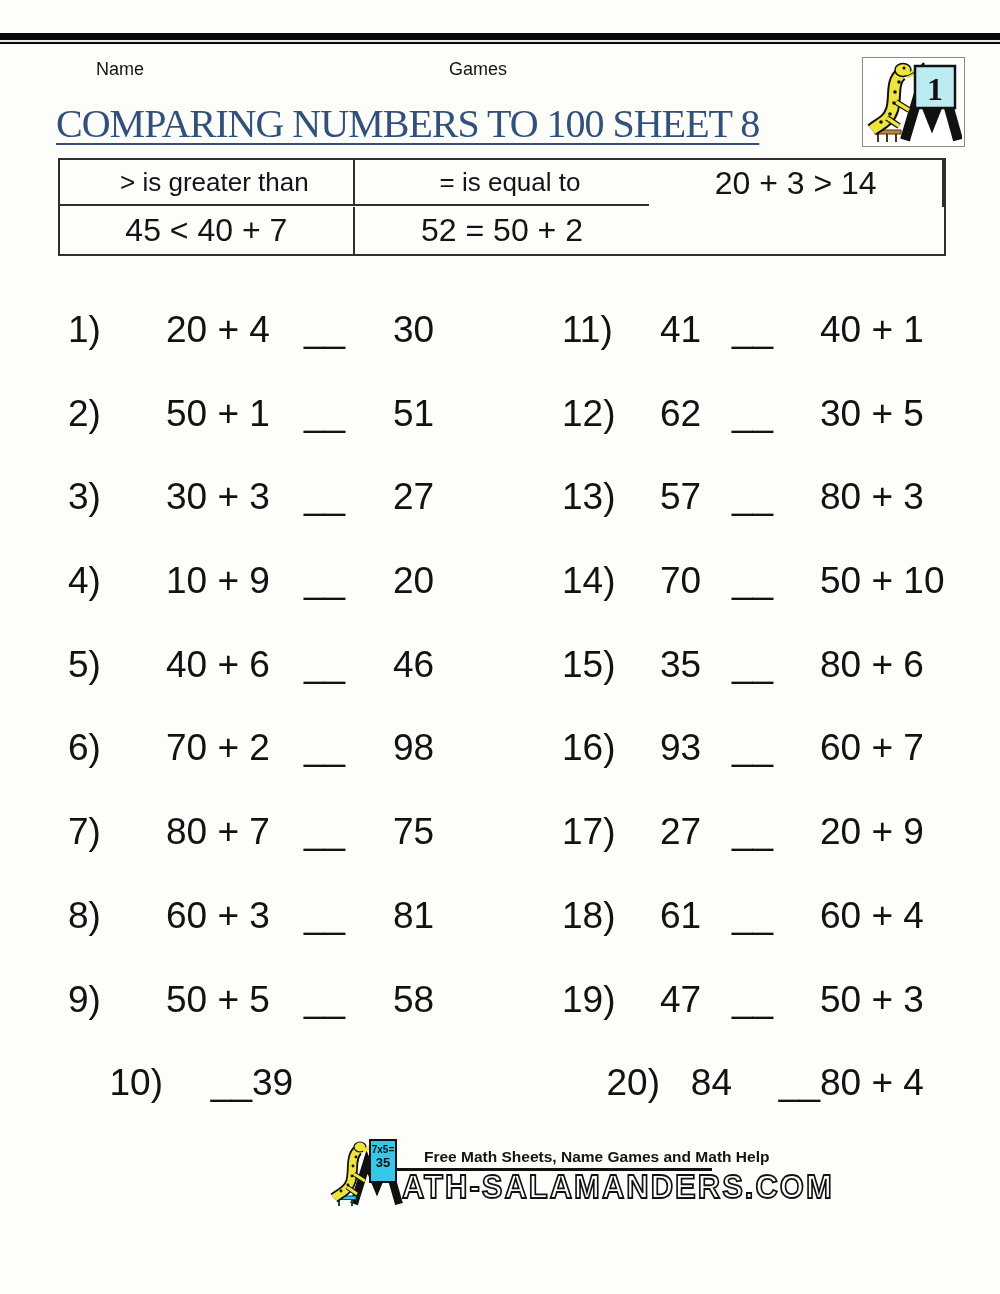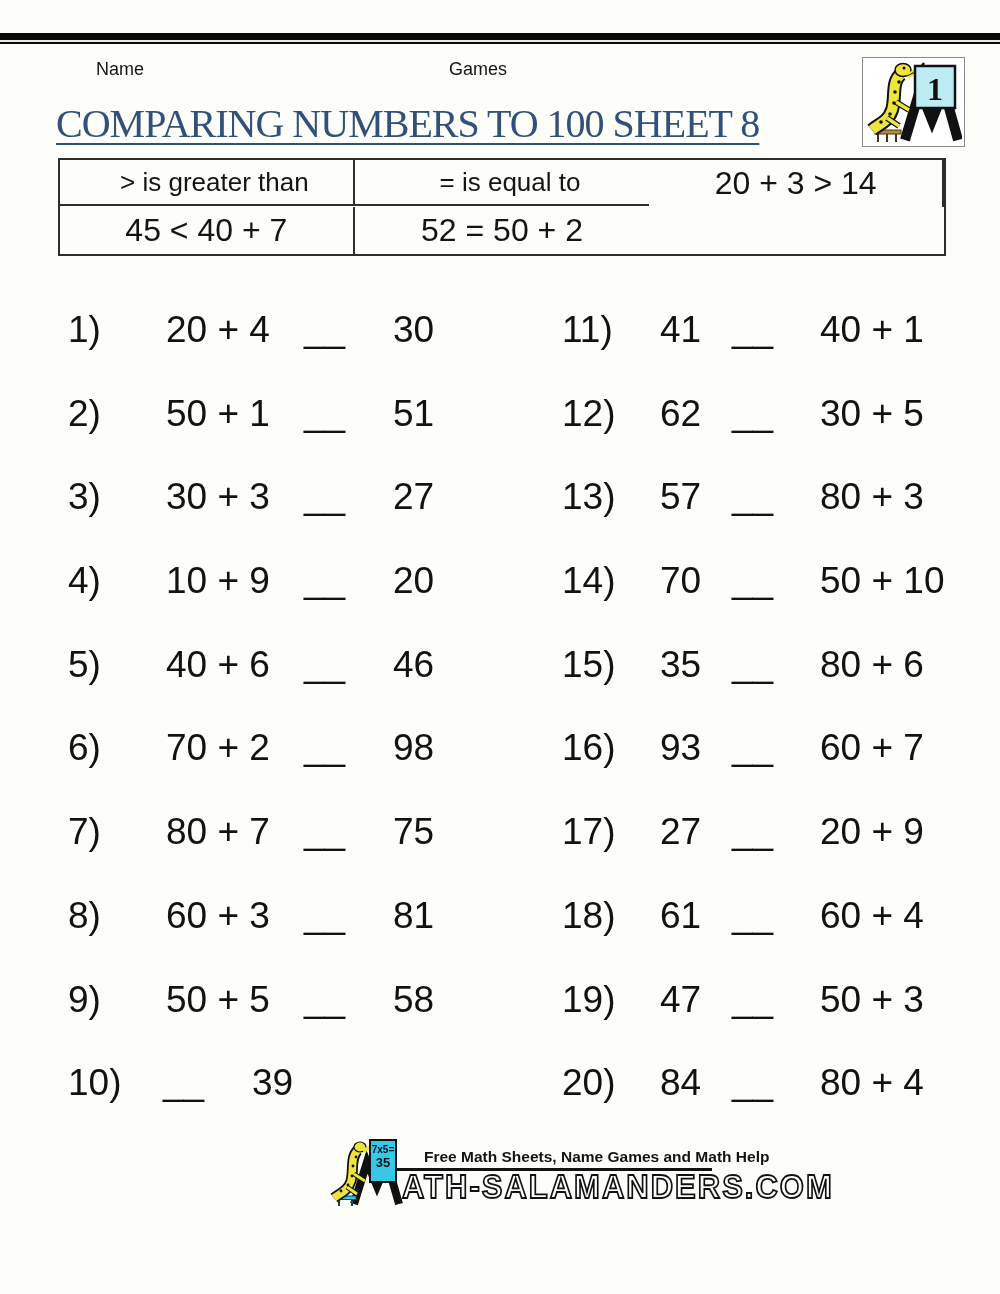--- a/index.html
+++ b/index.html
@@ -31,21 +31,21 @@
   .legend .hd{height:44px;font-size:26px;border-bottom:2px solid #2e2e2e;padding-left:16px;}
   .legend .ex{height:47px;font-size:32px;}
   .legend .c1,.legend .c2{border-right:2px solid #2e2e2e;}
 
   
   .col{position:absolute;top:308px;}
   .col-left{left:68px;width:440px;}
   .col-right{left:562px;width:420px;}
   .prow{display:flex;height:44px;line-height:44px;margin-bottom:39.7px;
         font-size:37px;color:#121212;white-space:nowrap;}
-  .prow:last-child{margin-bottom:16px;}
+  .prow:last-child{margin-bottom:16px;text-align:right;}
   .col-left .pnum{width:95px;}
   .col-left .plhs{width:138px;padding-left:3px;}
   .col-left .pblank{width:89px;}
   .col-right .pnum{width:98px;}
   .col-right .plhs{width:72px;}
   .col-right .pblank{width:88px;}
 
   
   .footer{position:absolute;left:328px;top:1136px;width:420px;height:80px;}
   .footer-logo{position:absolute;left:0;top:2px;}

